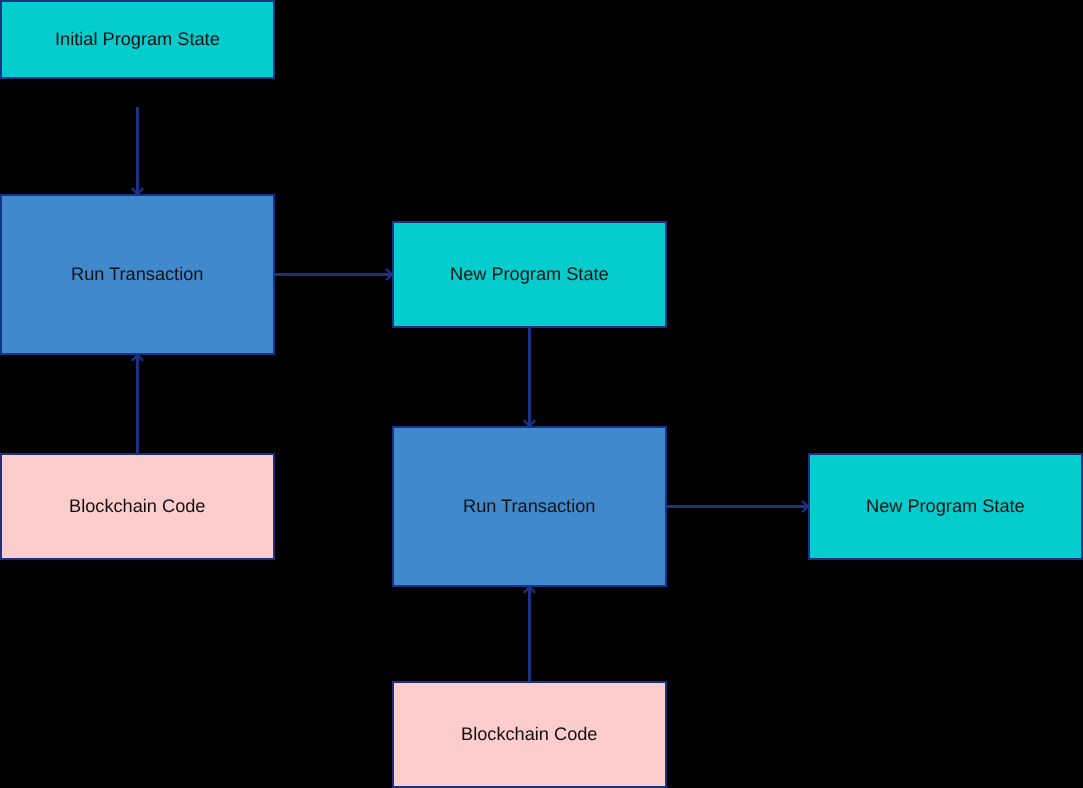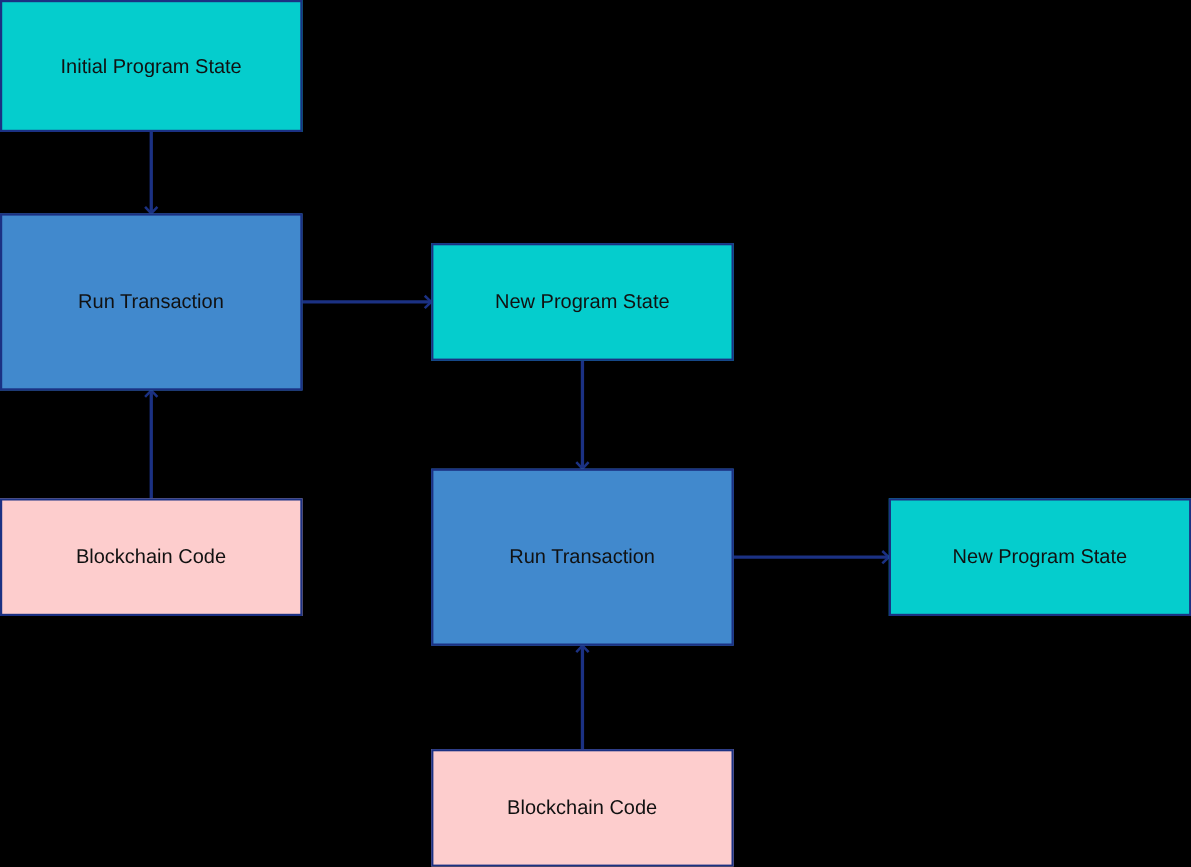--- a/index.html
+++ b/index.html
@@ -41,21 +41,21 @@
       <path class="edge" d="M667,506.5 L808,506.5" stroke="#1b3183"></path>
       <path class="ahead" d="M802.1,500.9 L808,506.5 L802.1,512.1" stroke="#1b3183"></path>
     </g>
     <g>
       <path class="edge" d="M529.5,681 L529.5,587" stroke="#1b3183"></path>
       <path class="ahead" d="M523.9,592.9 L529.5,587 L535.1,592.9" stroke="#1b3183"></path>
     </g>
   </svg>
 
   <div id="nodes">
-    <div class="node" style="left: 0px; top: 0px; width: 275px; height: 120px; background: rgb(5, 205, 205); border: 2px solid rgb(27, 49, 131); color: rgb(17, 17, 17);">
+    <div class="node" style="left: 0px; top: 0px; width: 275px; height: 79px; background: rgb(5, 205, 205); border: 2px solid rgb(27, 49, 131); color: rgb(17, 17, 17);">
       <span class="node-label">Initial Program State</span>
     </div>
     <div class="node" style="left: 0px; top: 194px; width: 275px; height: 161px; background: rgb(65, 137, 205); border: 2px solid rgb(27, 49, 131); color: rgb(17, 17, 17);">
       <span class="node-label">Run Transaction</span>
     </div>
     <div class="node" style="left: 392px; top: 221px; width: 275px; height: 107px; background: rgb(5, 205, 205); border: 2px solid rgb(27, 49, 131); color: rgb(17, 17, 17);">
       <span class="node-label">New Program State</span>
     </div>
     <div class="node" style="left: 392px; top: 426px; width: 275px; height: 161px; background: rgb(65, 137, 205); border: 2px solid rgb(27, 49, 131); color: rgb(17, 17, 17);">
       <span class="node-label">Run Transaction</span>

